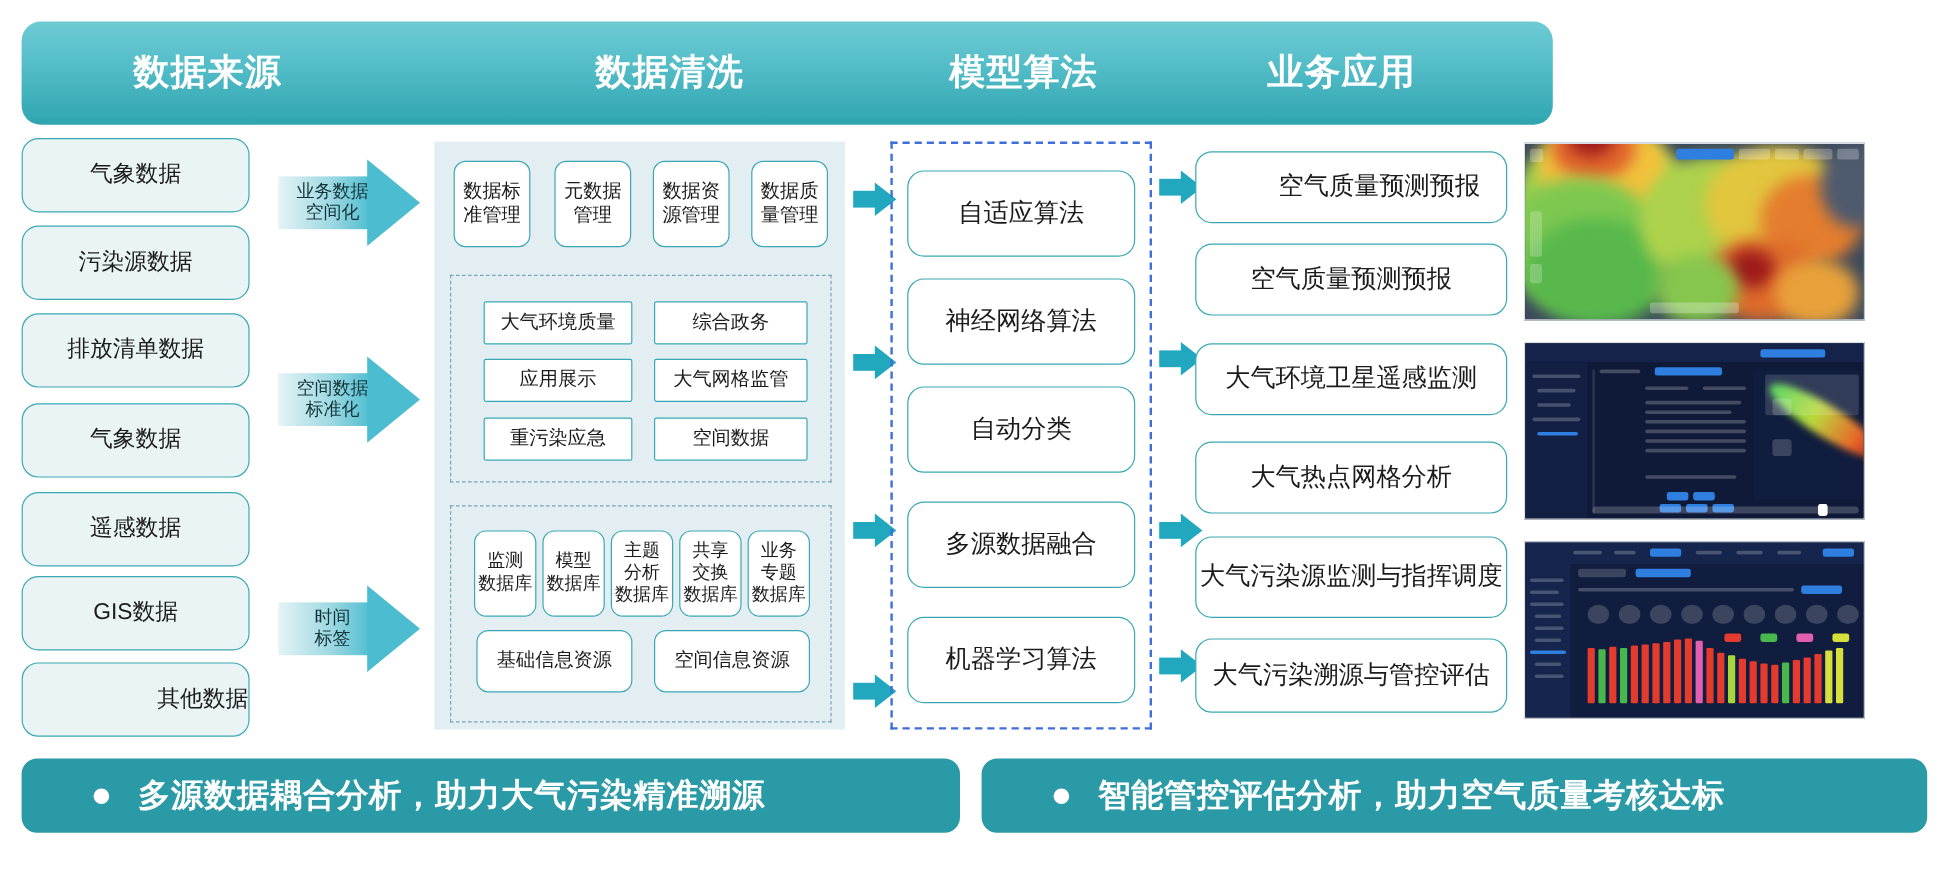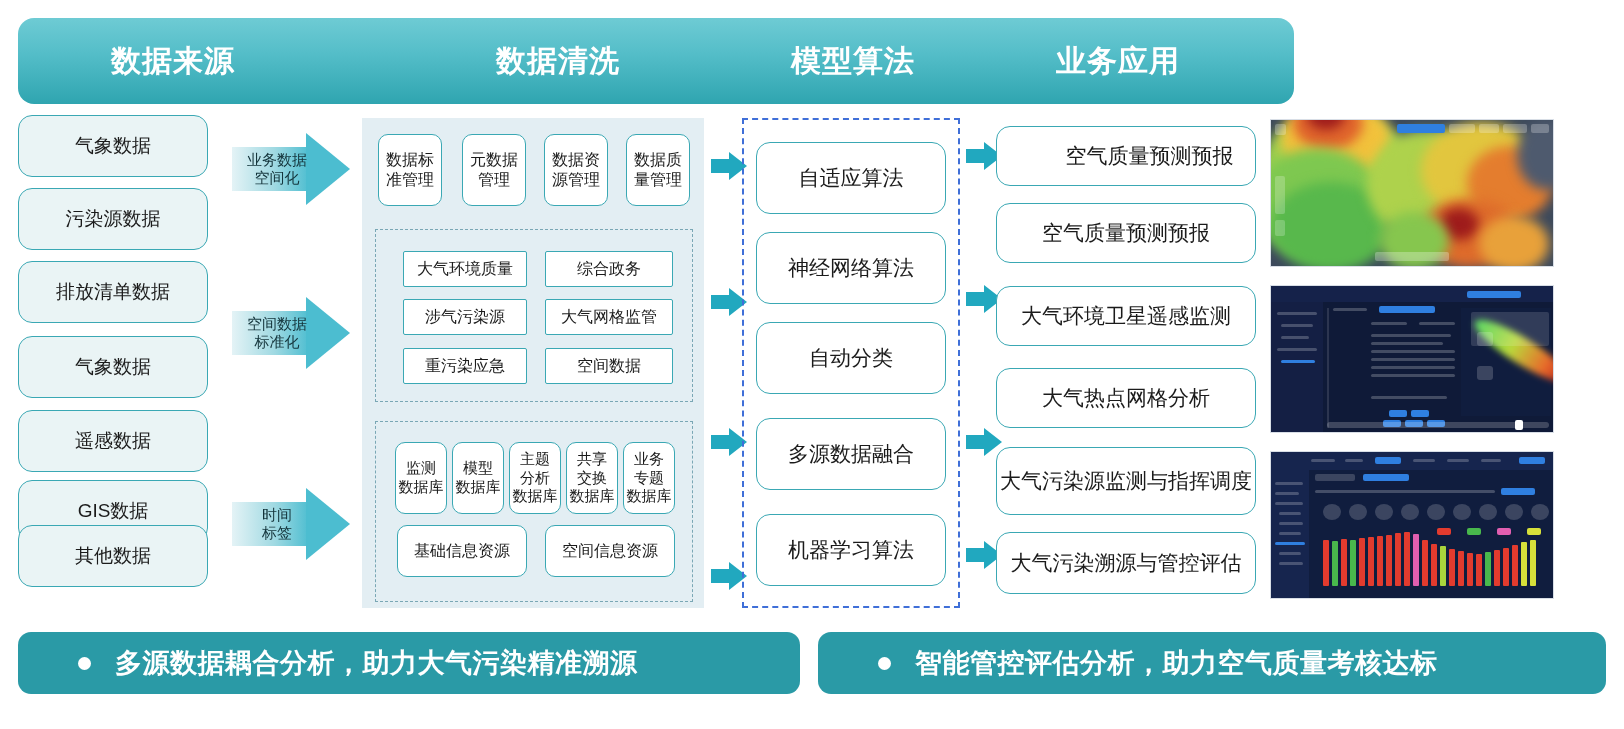--- a/index.html
+++ b/index.html
@@ -178,21 +178,21 @@
     </div>
   <div class="card src-card" style="top:410px;">
       <span>遥感数据</span>
     </div>
   <div class="card src-card" style="top:336px;">
       <span>气象数据</span>
     </div>
   <div class="card src-card" style="top:480px;">
       <span>GIS数据</span>
     </div>
-  <div class="card src-card" style="top:525px;">
+  <div class="card src-card" style="top:552px;justify-content:flex-end;">
       <span>其他数据</span>
     </div>
 
   <div class="big-arrow" style="left:232px;top:133px;">
     <div class="body"></div>
     <div class="head"></div>
     <div class="lbl">
       <span>业务数据</span><br>
       <span>空间化</span>
     </div>
@@ -230,21 +230,21 @@
   </div>
 
   <div class="dash-box" style="left:375px;top:229px;width:318px;height:173px;"></div>
   <div class="card sq-card" style="left:403px;top:251px;width:124px;height:36px;">
       <span>大气环境质量</span>
     </div>
   <div class="card sq-card" style="left:545px;top:251px;width:128px;height:36px;">
       <span>综合政务</span>
     </div>
   <div class="card sq-card" style="left:403px;top:299px;width:124px;height:36px;">
-      <span>涉气污染源</span>
+      <span>应用展示</span>
     </div>
   <div class="card sq-card" style="left:545px;top:299px;width:128px;height:36px;">
       <span>大气网格监管</span>
     </div>
   <div class="card sq-card" style="left:403px;top:348px;width:124px;height:36px;">
       <span>重污染应急</span>
     </div>
   <div class="card sq-card" style="left:545px;top:348px;width:128px;height:36px;">
       <span>空间数据</span>
     </div>

